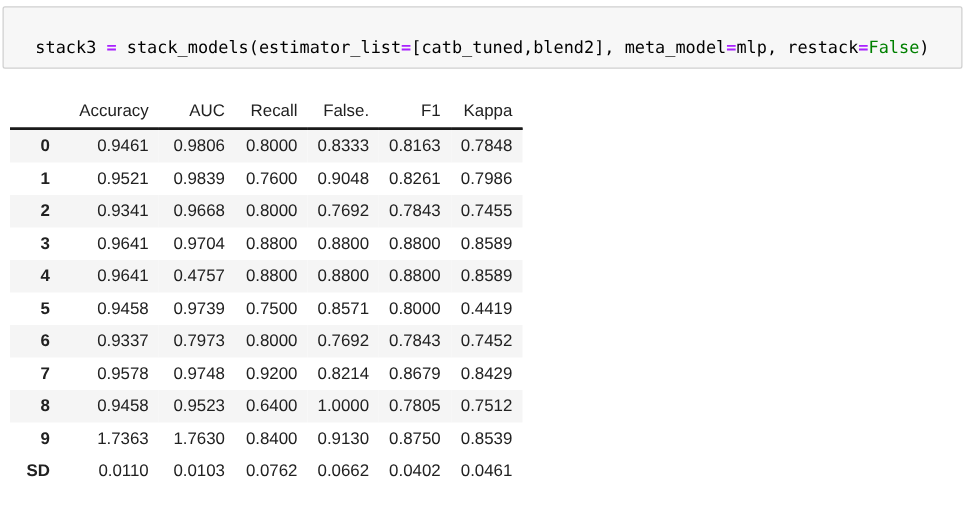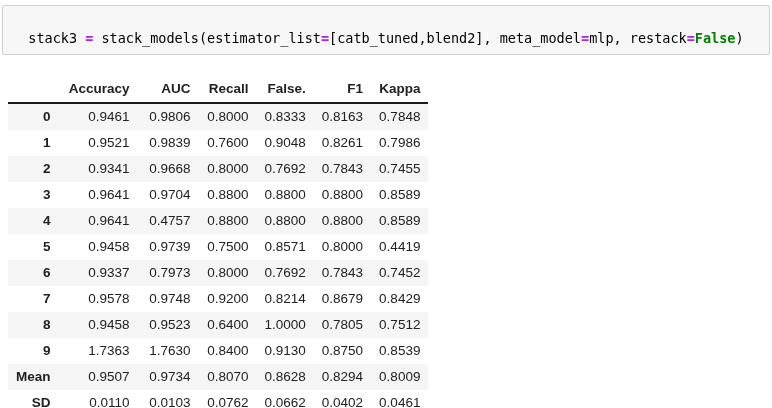--- a/index.html
+++ b/index.html
@@ -19,37 +19,37 @@
     border: 1px solid #cfcfcf;
     border-radius: 2px;
     padding: 7px 9px;
     font-family: "DejaVu Sans Mono", "Liberation Mono", monospace;
     font-size: 13.5px;
     line-height: 17px;
     color: #000000;
     white-space: pre;
   }
   .tok-operator { font-weight: bold; }
-  .tok-keyword  { font-weight: bold; }
+  .tok-keyword  { font-weight: normal; }
   .results-wrap {
     margin: 21px 0 0 8px;
   }
   table.results {
     border-collapse: collapse;
     font-size: 13.5px;
     color: #212121;
   }
   table.results th, table.results td {
     padding: 5px 8px;
     text-align: right;
     white-space: nowrap;
     line-height: 16px;
   }
   table.results thead th {
-    font-weight: bold;
+    font-weight: normal;
     border-bottom: 2px solid #1a1a1a;
     vertical-align: bottom;
   }
   table.results tbody th {
     font-weight: bold;
   }
   table.results tbody tr.striped {
     background: #f5f5f5;
   }
   
@@ -174,29 +174,20 @@
         </tr>
         <tr>
           <th>9</th>
           <td>1.7363</td>
           <td>1.7630</td>
           <td>0.8400</td>
           <td>0.9130</td>
           <td>0.8750</td>
           <td>0.8539</td>
         </tr>
-        <tr class="striped">
-          <th>Mean</th>
-          <td>0.9507</td>
-          <td>0.9734</td>
-          <td>0.8070</td>
-          <td>0.8628</td>
-          <td>0.8294</td>
-          <td>0.8009</td>
-        </tr>
         <tr>
           <th>SD</th>
           <td>0.0110</td>
           <td>0.0103</td>
           <td>0.0762</td>
           <td>0.0662</td>
           <td>0.0402</td>
           <td>0.0461</td>
         </tr>
       </tbody>

